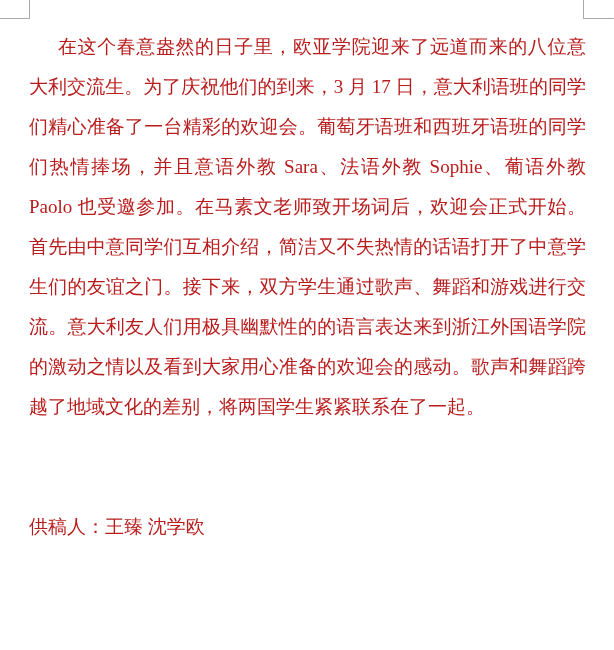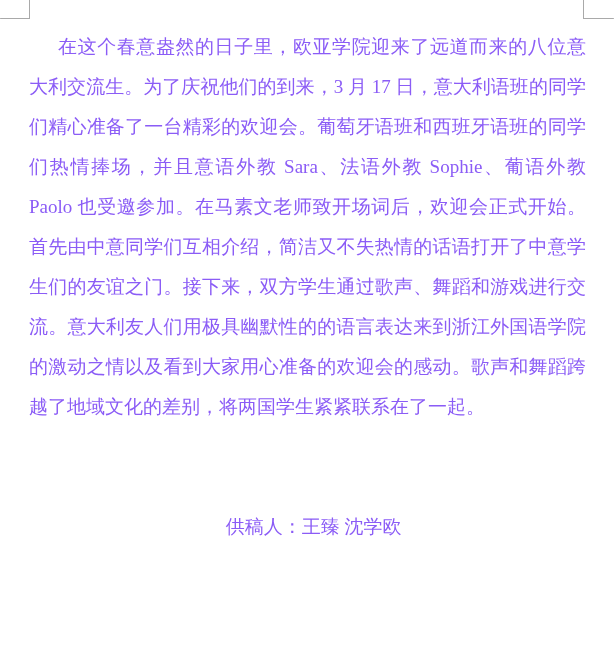--- a/index.html
+++ b/index.html
@@ -7,21 +7,21 @@
     padding: 0;
     background: #ffffff;
   }
   .page {
     position: relative;
     width: 614px;
     height: 650px;
     background: #ffffff;
     overflow: hidden;
     font-family: "Liberation Serif", "DejaVu Serif", serif;
-    color: #8b5cf6;
+    color: #b91c1c;
     border-radius: 20px;
   }
   
   .corner {
     position: absolute;
     top: 0;
     height: 18px;
   }
   .corner-tl {
     left: 0;
@@ -50,21 +50,21 @@
   }
   .para-1 {
     text-indent: 29px;
   }
   .para-2 {
     margin-top: 14px;
     text-indent: 46px;
   }
   .byline {
     margin: 80px -12px 0 0;
-    text-align: center;
+    text-align: left;
     text-indent: 0;
   }
 </style>
 </head>
 <body>
 
 <div class="page">
   <div class="corner corner-tl"></div>
   <div class="corner corner-tr"></div>
 

